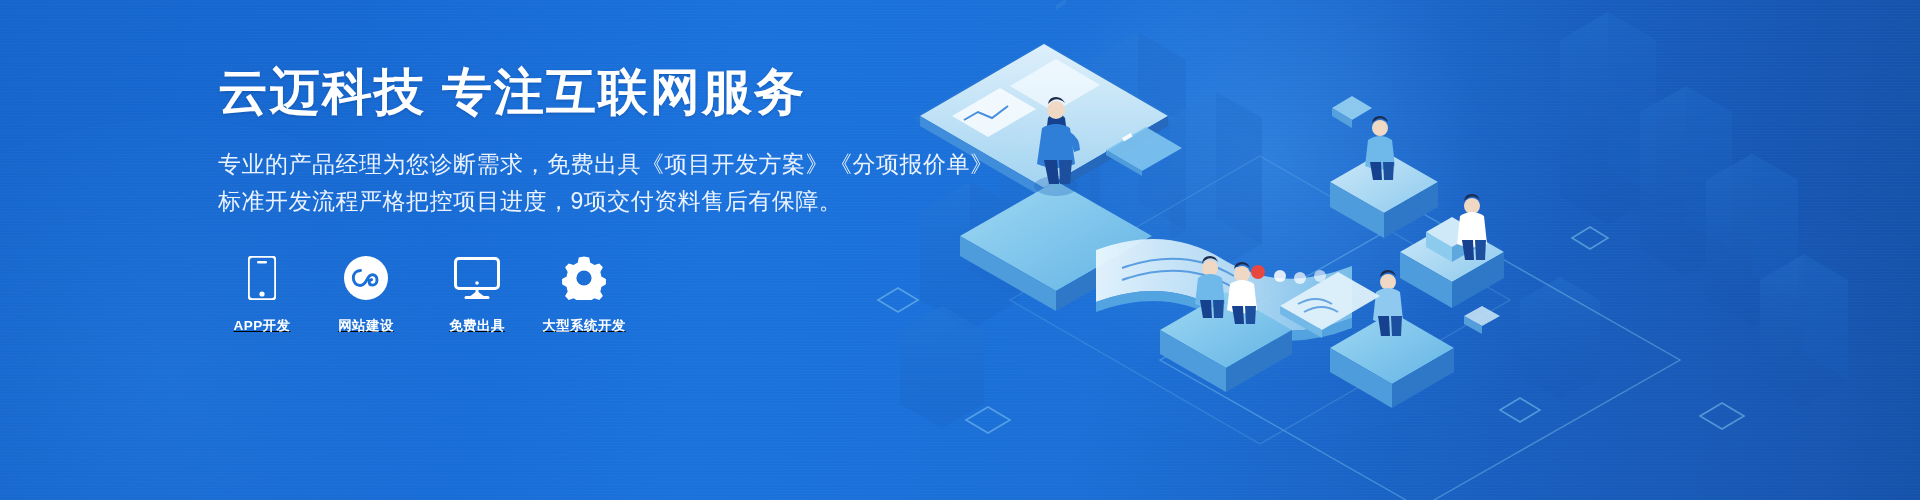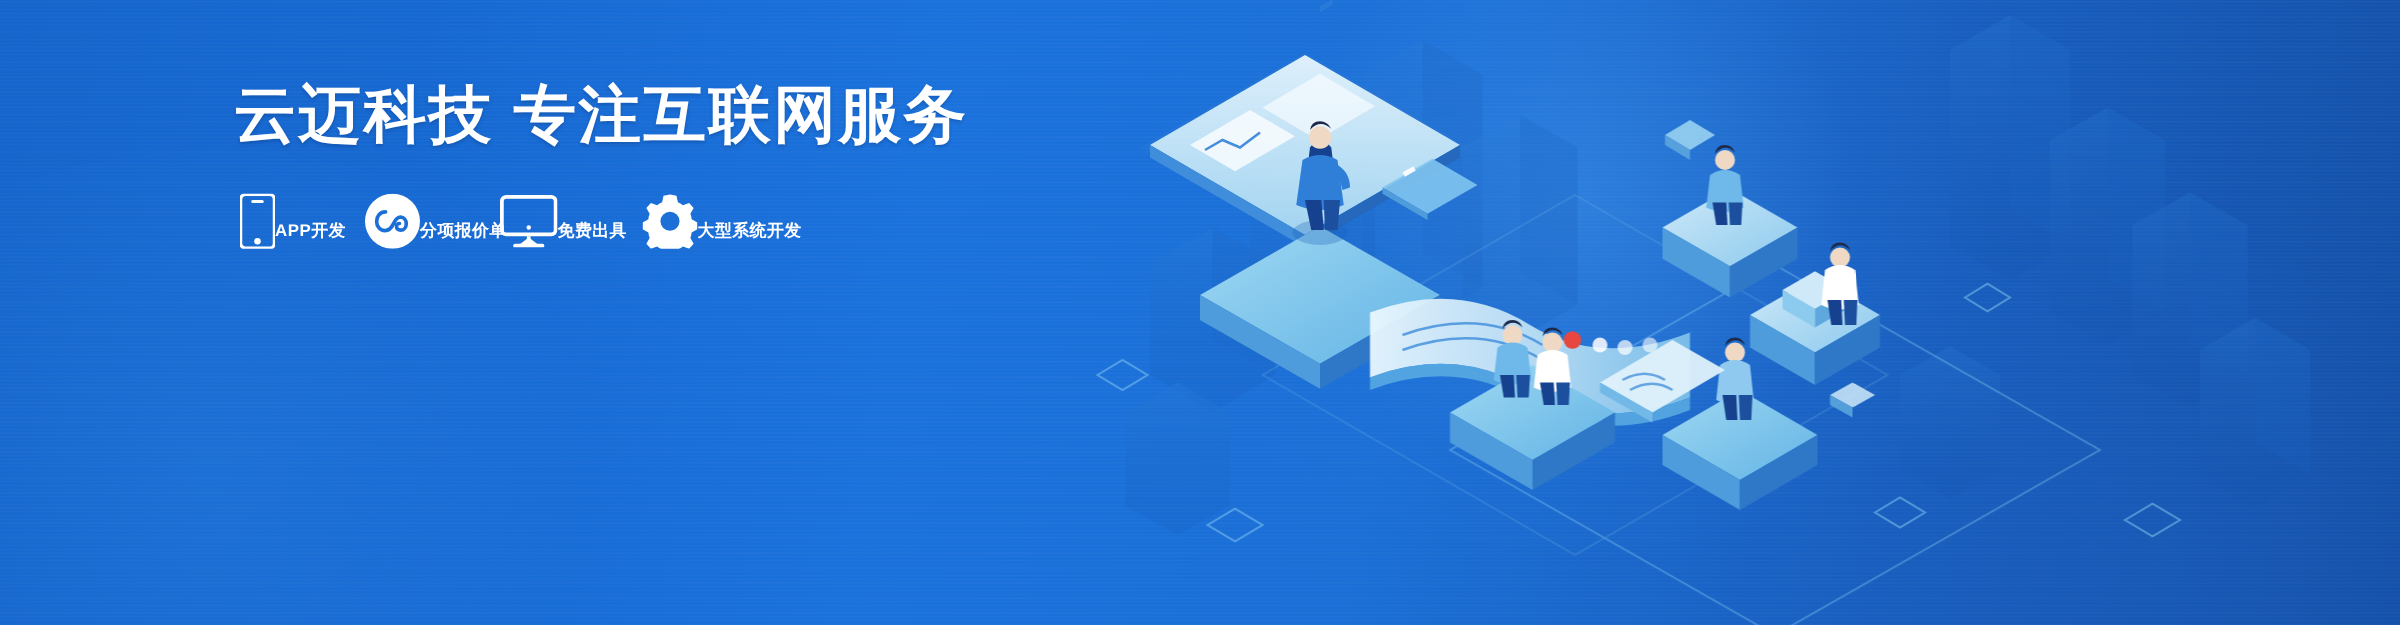--- a/index.html
+++ b/index.html
@@ -36,21 +36,21 @@
     background: radial-gradient(circle at 50% 50%, rgba(60,150,240,0.18) 0%, rgba(0,0,0,0) 70%);
   }
   .glow-c {
     left: 1420px; top: 200px; width: 620px; height: 480px;
     background: radial-gradient(circle at 50% 50%, rgba(30,95,190,0.35) 0%, rgba(0,0,0,0) 72%);
   }
 
   
   .content {
     position: absolute;
-    left: 187px; top: 64px;
+    left: 218px; top: 64px;
     width: 700px;
     z-index: 5;
   }
   .headline {
     color: #ffffff;
     font-size: 50px;
     font-weight: bold;
     letter-spacing: 2px;
     line-height: 1.12;
     white-space: nowrap;
@@ -67,23 +67,25 @@
   .subtitle .line { display: block; }
 
   
   .services {
     display: flex;
     margin-top: 34px;
     margin-left: 5px;
   }
   .service {
     display: flex;
+    flex-direction: column;
     align-items: center;
     margin-right: 22px;
     width: 78px;
+    text-decoration: underline;
   }
   .service .ico {
     height: 46px;
     display: flex;
     align-items: center;
     justify-content: center;
   }
   .service .ico svg { display: block; }
   .service .lbl {
     margin-top: 16px;
@@ -306,20 +308,24 @@
         <polygon points="712,238 730,227 748,238 730,249"></polygon>
         <polygon points="840,416 862,403 884,416 862,429"></polygon>
       </g>
     </svg>
   </div>
 
   <div class="content">
 
     <div class="headline">云迈科技 专注互联网服务</div>
 
+    <div class="subtitle">
+      <span class="line">专业的产品经理为您诊断需求，免费出具《项目开发方案》《分项报价单》</span>
+      <span class="line">标准开发流程严格把控项目进度，9项交付资料售后有保障。</span>
+    </div>
 
     <div class="services">
 
       <div class="service">
         <span class="ico">
           <svg width="28" height="44" viewBox="0 0 28 44" xmlns="http://www.w3.org/2000/svg">
             <rect x="0.5" y="0.5" width="27" height="43" rx="4" ry="4" fill="none" stroke="#ffffff" stroke-width="2.6"></rect>
             <rect x="9" y="5" width="10" height="2.4" rx="1.2" fill="#ffffff"></rect>
             <circle cx="14" cy="38" r="2.6" fill="#ffffff"></circle>
           </svg>
@@ -327,21 +333,21 @@
         <span class="lbl">APP开发</span>
       </div>
 
       <div class="service">
         <span class="ico">
           <svg width="44" height="44" viewBox="0 0 44 44" xmlns="http://www.w3.org/2000/svg">
             <circle cx="22" cy="22" r="22" fill="#ffffff"></circle>
             <path d="M16.5 14.5 c-4.6 0 -7.2 3.6 -7.2 7.6 c0 4 2.7 7.4 6.6 7.4 c3.6 0 5.6 -2.8 6.9 -5.6 c1.3 -2.8 2.8 -5.2 5.6 -5.2 c2.9 0 4.6 2.4 4.6 5.2 c0 2.9 -1.8 5.2 -4.5 5.2 c-2.0 0 -3.3 -1.2 -3.3 -2.8 c0 -1.5 1.1 -2.5 2.4 -2.5" fill="none" stroke="#1b6fd6" stroke-width="2.9" stroke-linecap="round"></path>
           </svg>
         </span>
-        <span class="lbl">分项报价单</span>
+        <span class="lbl">网站建设</span>
       </div>
 
 
       <div class="service">
         <span class="ico">
           <svg width="46" height="42" viewBox="0 0 46 42" xmlns="http://www.w3.org/2000/svg">
             <rect x="1.5" y="1.5" width="43" height="30" rx="3.5" ry="3.5" fill="none" stroke="#ffffff" stroke-width="3"></rect>
             <circle cx="23" cy="26" r="1.8" fill="#ffffff"></circle>
             <path d="M23 33 L23 37" stroke="#ffffff" stroke-width="3"></path>
             <path d="M12 40.5 L34 40.5" stroke="#ffffff" stroke-width="3" stroke-linecap="round"></path>

